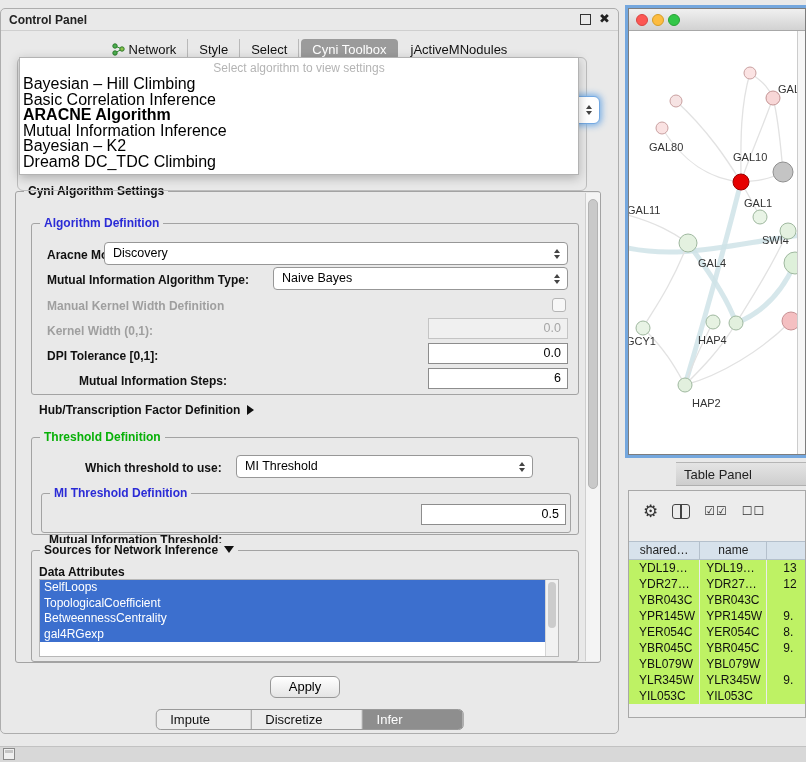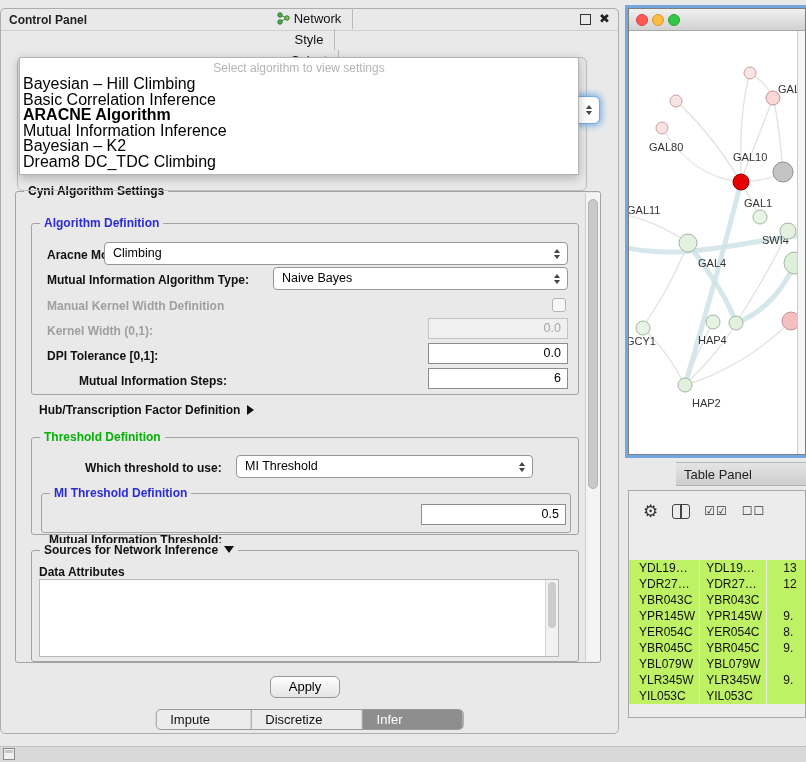--- a/index.html
+++ b/index.html
@@ -11,21 +11,21 @@
        border:1px solid #adadad;border-radius:5px;box-sizing:border-box;}
   .titlebar{position:absolute;left:0;top:0;right:0;height:22px;line-height:22px;
             padding-left:8px;font-weight:bold;font-size:12px;color:#222;
             border-bottom:1px solid #cfcfcf;box-sizing:border-box;}
   .tb-icons{position:absolute;right:8px;top:4px;display:flex;gap:8px;align-items:center;}
   .sq-icon{width:9px;height:9px;border:1.5px solid #333;display:inline-block;}
   .x-icon{font-weight:bold;font-size:13px;color:#222;line-height:12px;}
 
   
   .tabbar{position:absolute;left:0;top:30px;width:100%;height:21px;display:flex;
-          justify-content:center;align-items:center;flex-direction:column;}
+          justify-content:center;align-items:center;}
   .tab{padding:0 11px;height:21px;line-height:21px;font-size:13px;color:#111;
        border-right:1px solid #b9b9b9;display:flex;align-items:center;gap:4px;}
   .tab:last-child{border-right:none;}
   .tab.selected{background:#9b9b9b;color:#fff;border-radius:4px;border-right:none;margin:0 2px;}
 
   
   .popup{position:absolute;left:18px;top:48px;width:560px;height:118px;background:#fff;
          border:1px solid #b3b3b3;box-shadow:0 3px 10px rgba(0,0,0,0.25);z-index:30;
          padding-top:2px;box-sizing:border-box;}
   .popup-placeholder{text-align:center;color:#b4b4b4;height:16px;line-height:16px;font-size:12px;}
@@ -168,20 +168,23 @@
       </div>
       <div class="tab">
         <span>Style</span>
       </div>
       <div class="tab">
         <span>Select</span>
       </div>
       <div class="tab selected">
         <span>Cyni Toolbox</span>
       </div>
+      <div class="tab">
+        <span>jActiveMNodules</span>
+      </div>
     </div>
 
     <div class="panel-frag"></div>
     <div class="focus-combo">
       <span class="arrows">
           <i class="up"></i>
           <i class="down"></i>
         </span>
     </div>
 
@@ -204,21 +207,21 @@
     <div class="scrollbar-v">
       <div class="scroll-thumb"></div>
     </div>
 
     <div class="group" style="left:30px;top:214px;width:548px;height:172px;">
       <span class="group-title t-blue">Algorithm Definition</span>
     </div>
 
     <span class="lbl" style="left:46px;top:239px;">Aracne Mode:</span>
     <div class="combo" style="left:103px;top:233px;width:464px;height:23px;">
-      <span>Climbing</span>
+      <span>Discovery</span>
       <span class="arrows">
           <i class="up"></i>
           <i class="down"></i>
         </span>
     </div>
 
     <span class="lbl" style="left:46px;top:264px;">Mutual Information Algorithm Type:</span>
     <div class="combo" style="left:272px;top:258px;width:295px;height:23px;">
       <span>Naive Bayes</span>
       <span class="arrows">
@@ -263,20 +266,27 @@
     <div class="field" style="left:420px;top:495px;width:145px;height:21px;">0.5</div>
 
     <div class="group" style="left:30px;top:541px;width:548px;height:112px;">
       <span class="group-title">
         <span>Sources for Network Inference</span><span class="tri-down"></span>
       </span>
     </div>
     <span class="lbl" style="left:38px;top:556px;">Data Attributes</span>
 
     <div class="list">
+      <div class="list-rows">
+
+      <div class="list-item">SelfLoops</div>
+          <div class="list-item">TopologicalCoefficient</div>
+          <div class="list-item">BetweennessCentrality</div>
+          <div class="list-item">gal4RGexp</div>
+        </div>
       <div class="list-scroll">
         <div class="list-thumb"></div>
       </div>
     </div>
 
     <div class="btn">Apply</div>
 
     <div class="segbar">
       <div class="seg">Impute Data</div>
       <div class="seg">Discretize Data</div>
@@ -348,20 +358,25 @@
     <span>Table Panel</span>
   </div>
 
   <div class="tablewin">
     <div class="tp-toolbar">
       <span class="gear">⚙</span>
       <span class="col-icon"></span>
       <span class="chk-pair">☑☑</span>
       <span class="chk-pair">☐☐</span>
     </div>
+    <div class="thead">
+      <span class="th th1">shared…</span>
+      <span class="th th2">name</span>
+      <span class="th th3"></span>
+    </div>
     <div class="tbody">
 
     <div class="trow">
         <span class="tc tc1">YDL19…</span>
         <span class="tc tc2">YDL19…</span>
         <span class="tc tc3">13</span>
       </div>
         <div class="trow">
         <span class="tc tc1">YDR27…</span>
         <span class="tc tc2">YDR27…</span>

